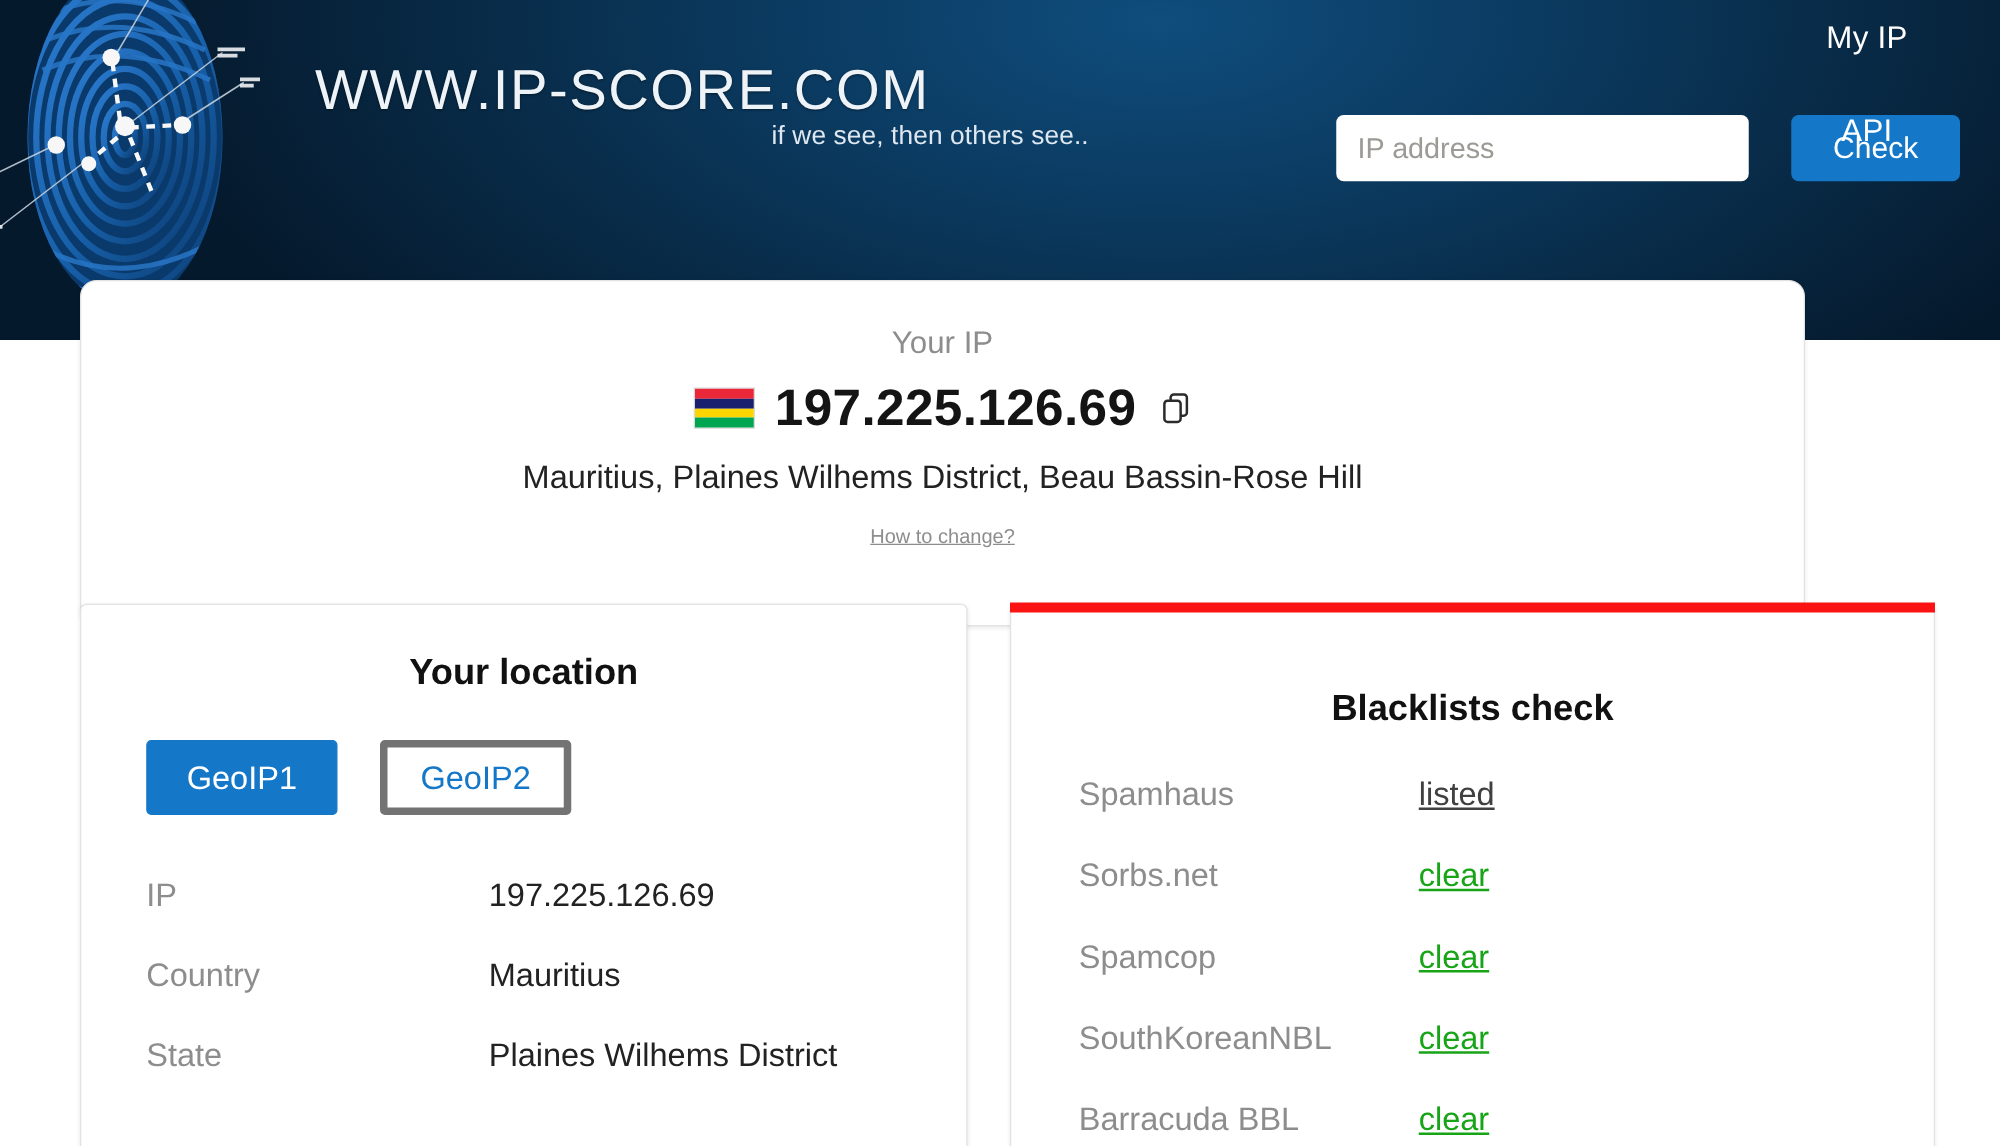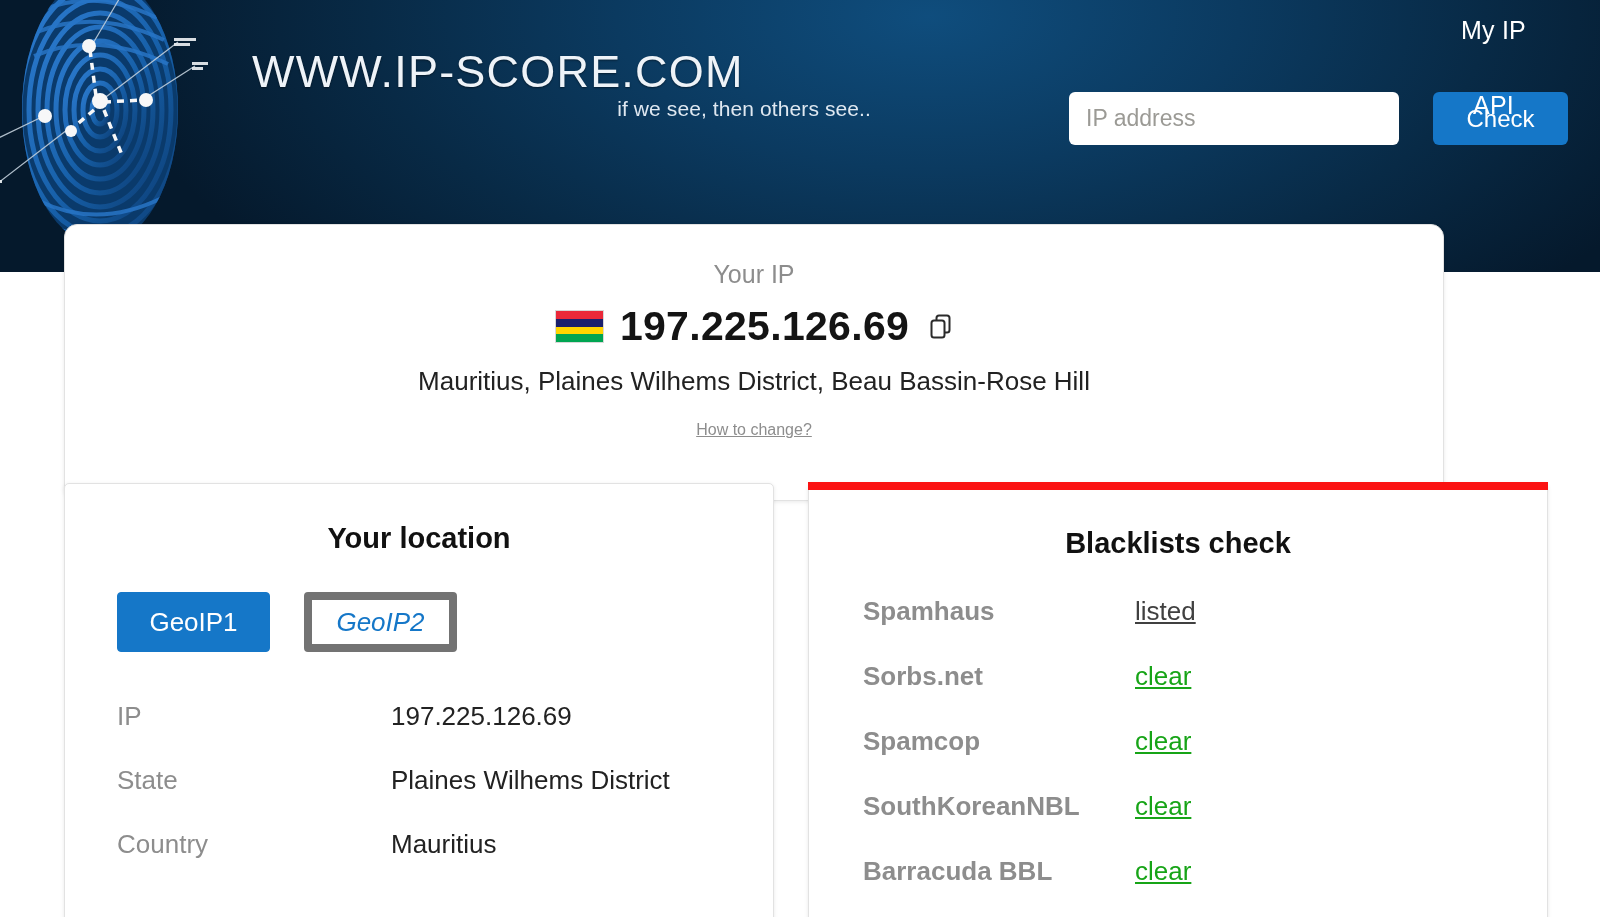--- a/index.html
+++ b/index.html
@@ -192,21 +192,21 @@
     background: #fb1212;
   }
 
   .panel-title {
     text-align: center;
     font-size: 29px;
     font-weight: 700;
     color: #111;
   }
   .panel-left  .panel-title { margin-top: 38px; }
-  .panel-right .panel-title { margin-top: 44px; }
+  .panel-right .panel-title { margin-top: 68px; }
 
   .geo-tabs {
     margin: 37px 0 0 52px;
     display: flex;
     gap: 34px;
   }
   .tab-btn {
     width: 153px;
     height: 60px;
     border-radius: 4px;
@@ -217,23 +217,22 @@
     align-items: center;
     justify-content: center;
   }
   .tab-active {
     background: #1577c8;
     border: 1px solid #1577c8;
     color: #ffffff;
   }
   .tab-idle {
     background: #ffffff;
-    border: 8px solid #737373;
+    border: 6px solid #737373;
     color: #1577c8;
-    font-style: italic;
   }
 
   .kv-list { margin-top: 49px; }
   .kv-row {
     display: flex;
     align-items: baseline;
     height: 64px;
     padding-left: 52px;
   }
   .kv-key {
@@ -253,21 +252,20 @@
     display: flex;
     align-items: baseline;
     height: 65px;
     padding-left: 54px;
   }
   .bl-key {
     width: 272px;
     flex-shrink: 0;
     font-size: 26px;
     color: #8d8d8d;
-    font-weight: bold;
   }
   .bl-val {
     font-size: 26px;
     text-decoration: underline;
     cursor: pointer;
     white-space: nowrap;
   }
   .st-listed { color: #404040; }
   .st-clear  { color: #17a417; }
 </style>
@@ -389,26 +387,26 @@
       <div class="tab-btn tab-active">GeoIP1</div>
       <div class="tab-btn tab-idle">GeoIP2</div>
     </div>
 
     <div class="kv-list">
       <div class="kv-row">
         <div class="kv-key">IP</div>
         <div class="kv-val">197.225.126.69</div>
       </div>
       <div class="kv-row">
+        <div class="kv-key">Country</div>
+        <div class="kv-val">Mauritius</div>
+      </div>
+      <div class="kv-row">
         <div class="kv-key">State</div>
         <div class="kv-val">Plaines Wilhems District</div>
-      </div>
-      <div class="kv-row">
-        <div class="kv-key">Country</div>
-        <div class="kv-val">Mauritius</div>
       </div>
     </div>
   </div>
 
   <div class="panel panel-right">
     <div class="red-rule"></div>
     <div class="panel-title">Blacklists check</div>
 
     <div class="bl-list">
       <div class="bl-row">

